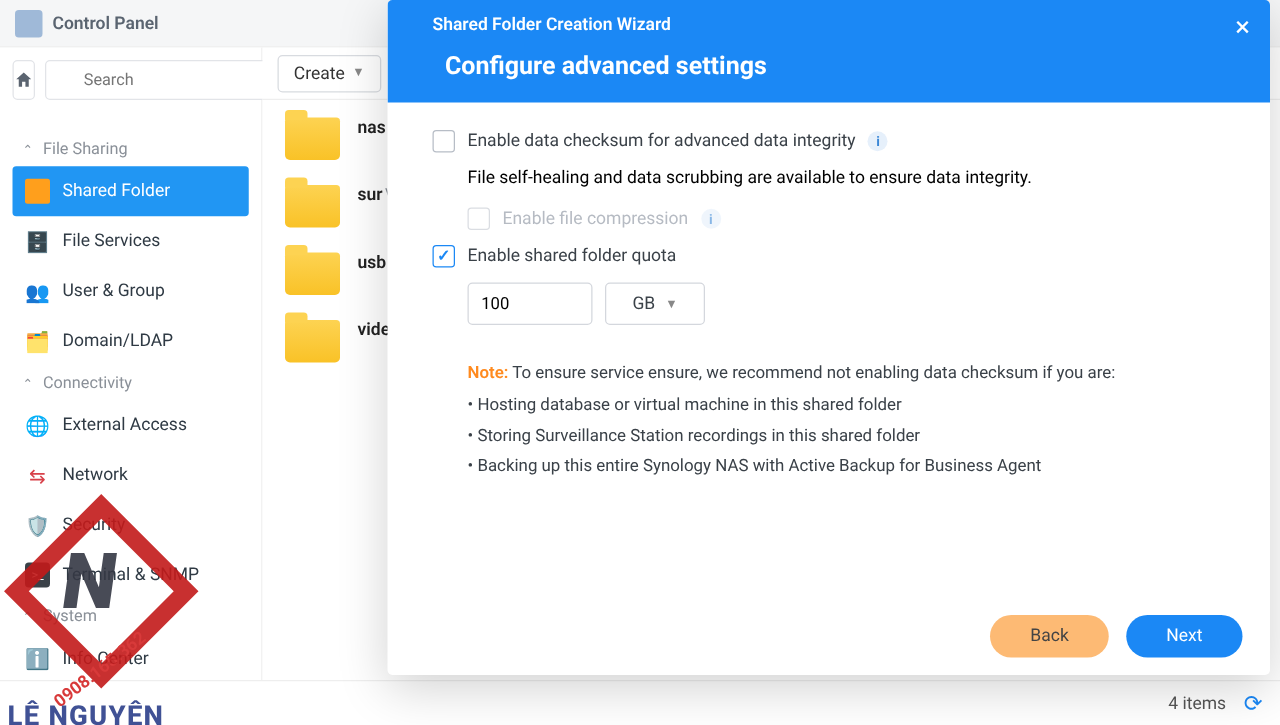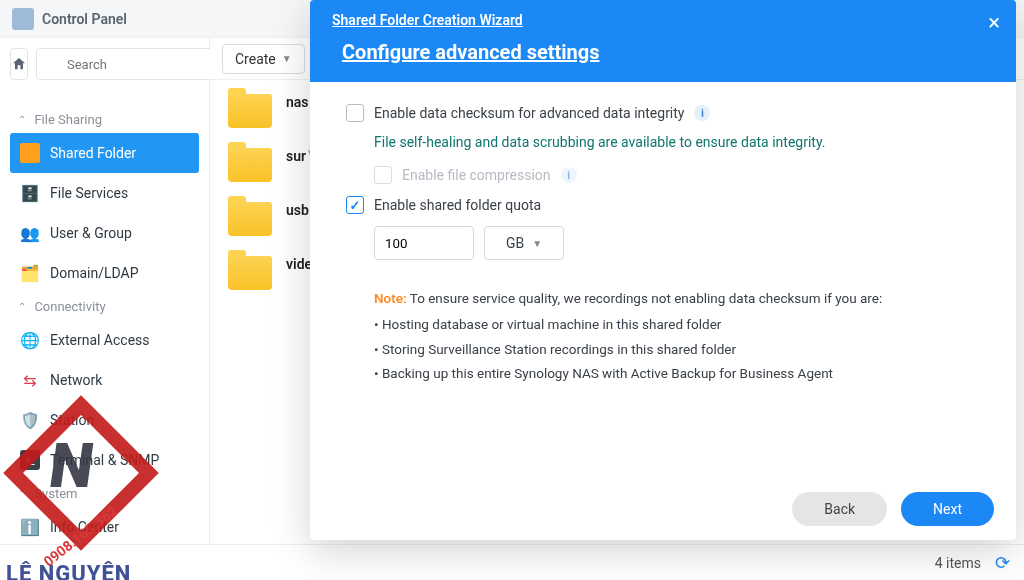--- a/index.html
+++ b/index.html
@@ -42,44 +42,44 @@
   .folder-icon { width:44px; height:34px; background:linear-gradient(#fdd352,#f9c227); border-radius:3px 3px 4px 4px; position:relative;}
   .folder-icon:before { content:""; position:absolute; top:-6px; left:0; width:18px; height:8px; background:#fdd352; border-radius:3px 3px 0 0;}
   .folder-row .fname { font-weight:600; color:#222;}
   .folder-row .fsub { font-size:12px; color:#8a9098;}
   .folder-info { display:flex; flex-direction:row; gap:2px;}
 
   .statusbar { position:absolute; bottom:0; left:0; right:0; height:36px; background:#fff; border-top:1px solid #eee; display:flex; align-items:center; justify-content:flex-end; padding:0 14px; gap:14px; color:#555;}
 
   
   .modal { position:absolute; top:0; left:310px; right:8px; bottom:40px; background:#fff; border-radius:4px; box-shadow:0 10px 40px rgba(0,0,0,.18); display:flex; flex-direction:column; overflow:hidden;}
-  .modal-head { background:#1b88f5; color:#fff; padding:12px 22px 18px;text-decoration:underline;}
+  .modal-head { background:#1b88f5; color:#fff; padding:12px 36px 18px;}
   .modal-head .mh-title { font-size:14px; font-weight:600;}
   .modal-head .mh-close { position:absolute; right:16px; top:10px; font-size:22px; color:#fff; cursor:pointer;}
   .modal-head .mh-sub { font-size:20px; font-weight:700; margin-top:12px; margin-left:10px;}
   .modal-body { flex:1; padding:22px 36px 10px 36px; color:#3a4148; overflow:auto;}
   .opt-row { display:flex; align-items:center; gap:10px; margin-bottom:12px;}
   .checkbox { width:18px; height:18px; border:1.5px solid #b7bdc6; border-radius:3px; display:flex; align-items:center; justify-content:center;}
   .checkbox.checked { border-color:#1b88f5;}
   .checkbox.checked:after { content:"✓"; color:#1b88f5; font-size:13px; font-weight:700;}
   .checkbox.disabled { border-color:#dadde2;}
   .opt-label.disabled { color:#b6bbc3;}
   .info-dot { width:16px; height:16px; border-radius:50%; background:#e6f0fb; color:#3a87d6; font-size:11px; font-weight:700; display:flex; align-items:center; justify-content:center;}
-  .desc { margin:0 0 16px 28px; color:#0f766e;}
+  .desc { margin:0 0 16px 28px; color:#000000;}
   .sub-row { margin-left:28px; display:flex; align-items:center; gap:10px; margin-bottom:12px;}
   .quota-row { margin-left:28px; display:flex; gap:10px; margin-top:6px;}
   .num-input { width:100px; height:34px; border:1px solid #d4d7dd; border-radius:4px; padding:0 10px;}
   .unit-sel { width:80px; height:34px; border:1px solid #d4d7dd; border-radius:4px; background:#fff; display:flex; align-items:center; justify-content:center; gap:8px;}
   .note-block { margin:26px 0 0 28px; line-height:1.8; font-size:13.5px;}
   .note-block .note { color:#ff8a1e; font-weight:600;}
   .note-block ul { list-style: none; margin-top:2px; }
   .note-block ul li:before { content:"• "; }
   .modal-foot { height:62px; display:flex; align-items:center; justify-content:flex-end; gap:14px; padding:0 22px;}
   .btn { height:34px; padding:0 32px; border-radius:17px; border:none; cursor:pointer; font-size:14px;}
-  .btn-back { background:#e5e5e5; color:#444;}
+  .btn-back { background:#fdba74; color:#444;}
   .btn-next { background:#1b88f5; color:#fff;}
 
   
   .watermark { position:absolute; left:6px; bottom:-8px; pointer-events:none; opacity:.9;}
   .wm-diamond { width:110px; height:110px; transform:rotate(45deg); border:14px solid #c31a1a; position:absolute; left:20px; bottom:60px;}
   .wm-n { position:absolute; left:44px; bottom:86px; font-size:62px; font-weight:900; color:#353844; transform:skewX(-8deg);}
   .wm-name { position:absolute; left:0; bottom:2px; font-weight:800; color:#2c3f8a; font-size:22px; letter-spacing:1px; white-space:nowrap;}
   .wm-phone { position:absolute; left:30px; bottom:44px; transform:rotate(-38deg); color:#d42525; font-size:14px; font-weight:700;}
 </style>
 </head>
@@ -142,21 +142,21 @@
     <div class="nav-item ext">
         <div class="ni-icon">🌐</div>
         <span>External Access</span>
       </div>
     <div class="nav-item net">
         <div class="ni-icon">⇆</div>
         <span>Network</span>
       </div>
     <div class="nav-item sec">
         <div class="ni-icon">🛡️</div>
-        <span>Station</span>
+        <span>Security</span>
       </div>
     <div class="nav-item term">
         <div class="ni-icon">&gt;_</div>
         <span>Terminal &amp; SNMP</span>
       </div>
 
     <div class="group-label">
         <span class="chev">⌃</span>
         <span>System</span>
       </div>
@@ -239,21 +239,21 @@
     </div>
     <div class="quota-row">
       <input class="num-input" value="100" style="">
       <div class="unit-sel">
         <span>GB</span>
         <span style="font-size:10px;color:#888;">▼</span>
       </div>
     </div>
     <div class="note-block">
       <span class="note">Note:</span>
-      <span>To ensure service quality, we recordings not enabling data checksum if you are:</span>
+      <span>To ensure service ensure, we recommend not enabling data checksum if you are:</span>
       <ul id="note-list">
           <li>Hosting database or virtual machine in this shared folder</li>
           <li>Storing Surveillance Station recordings in this shared folder</li>
           <li>Backing up this entire Synology NAS with Active Backup for Business Agent</li>
         </ul>
     </div>
   </div>
   <div class="modal-foot">
     <button class="btn btn-back">Back</button>
     <button class="btn btn-next">Next</button>

